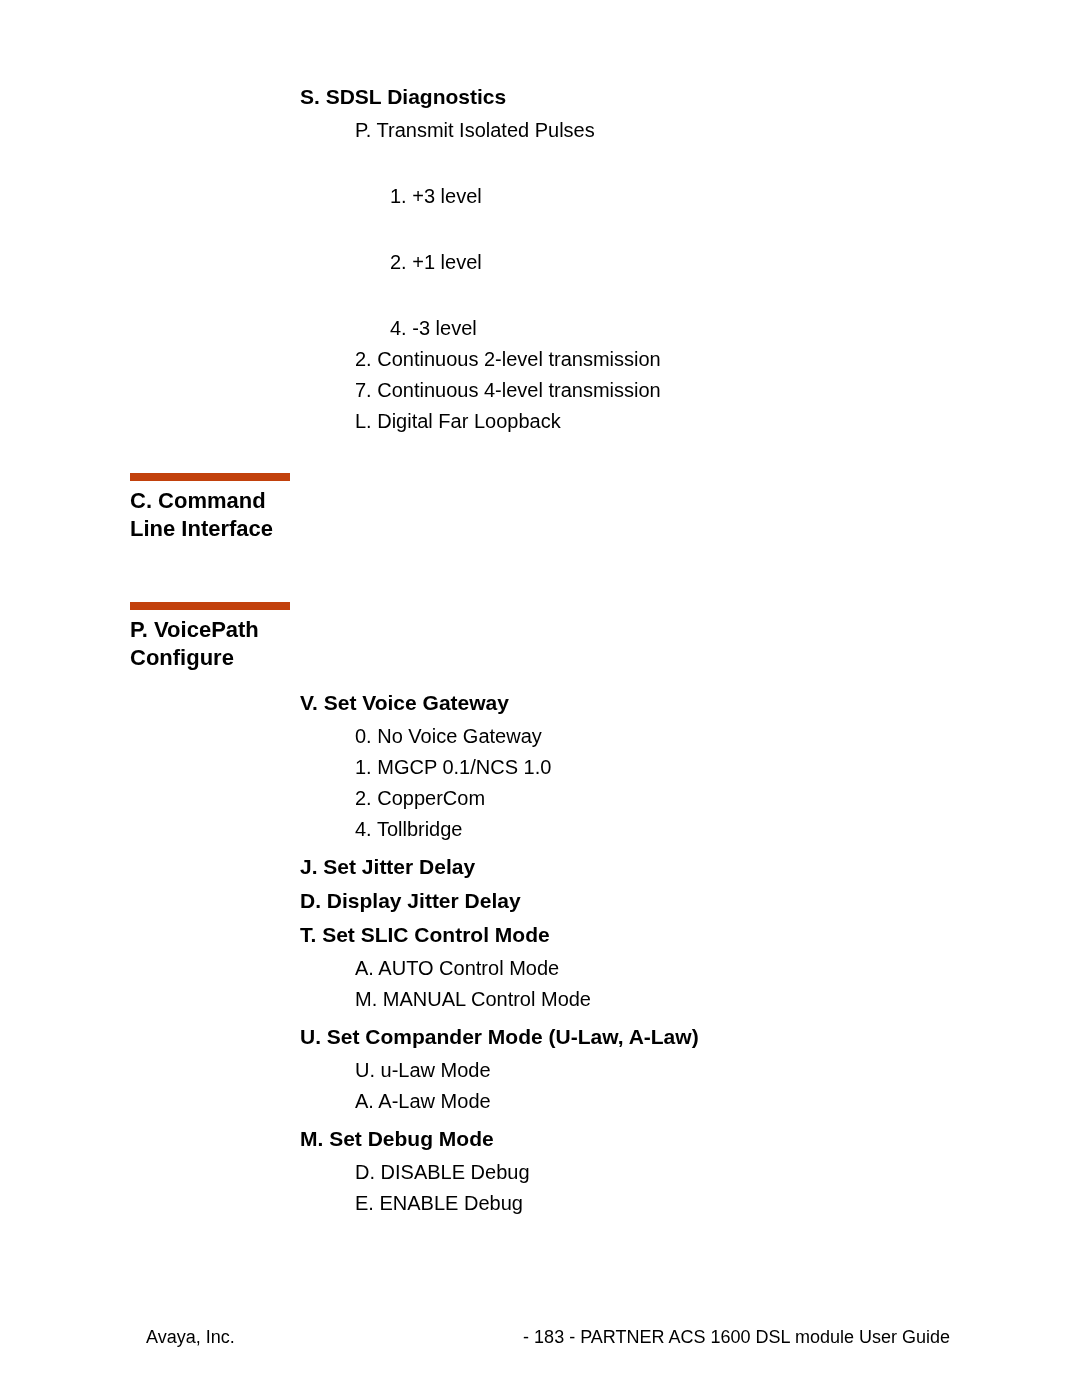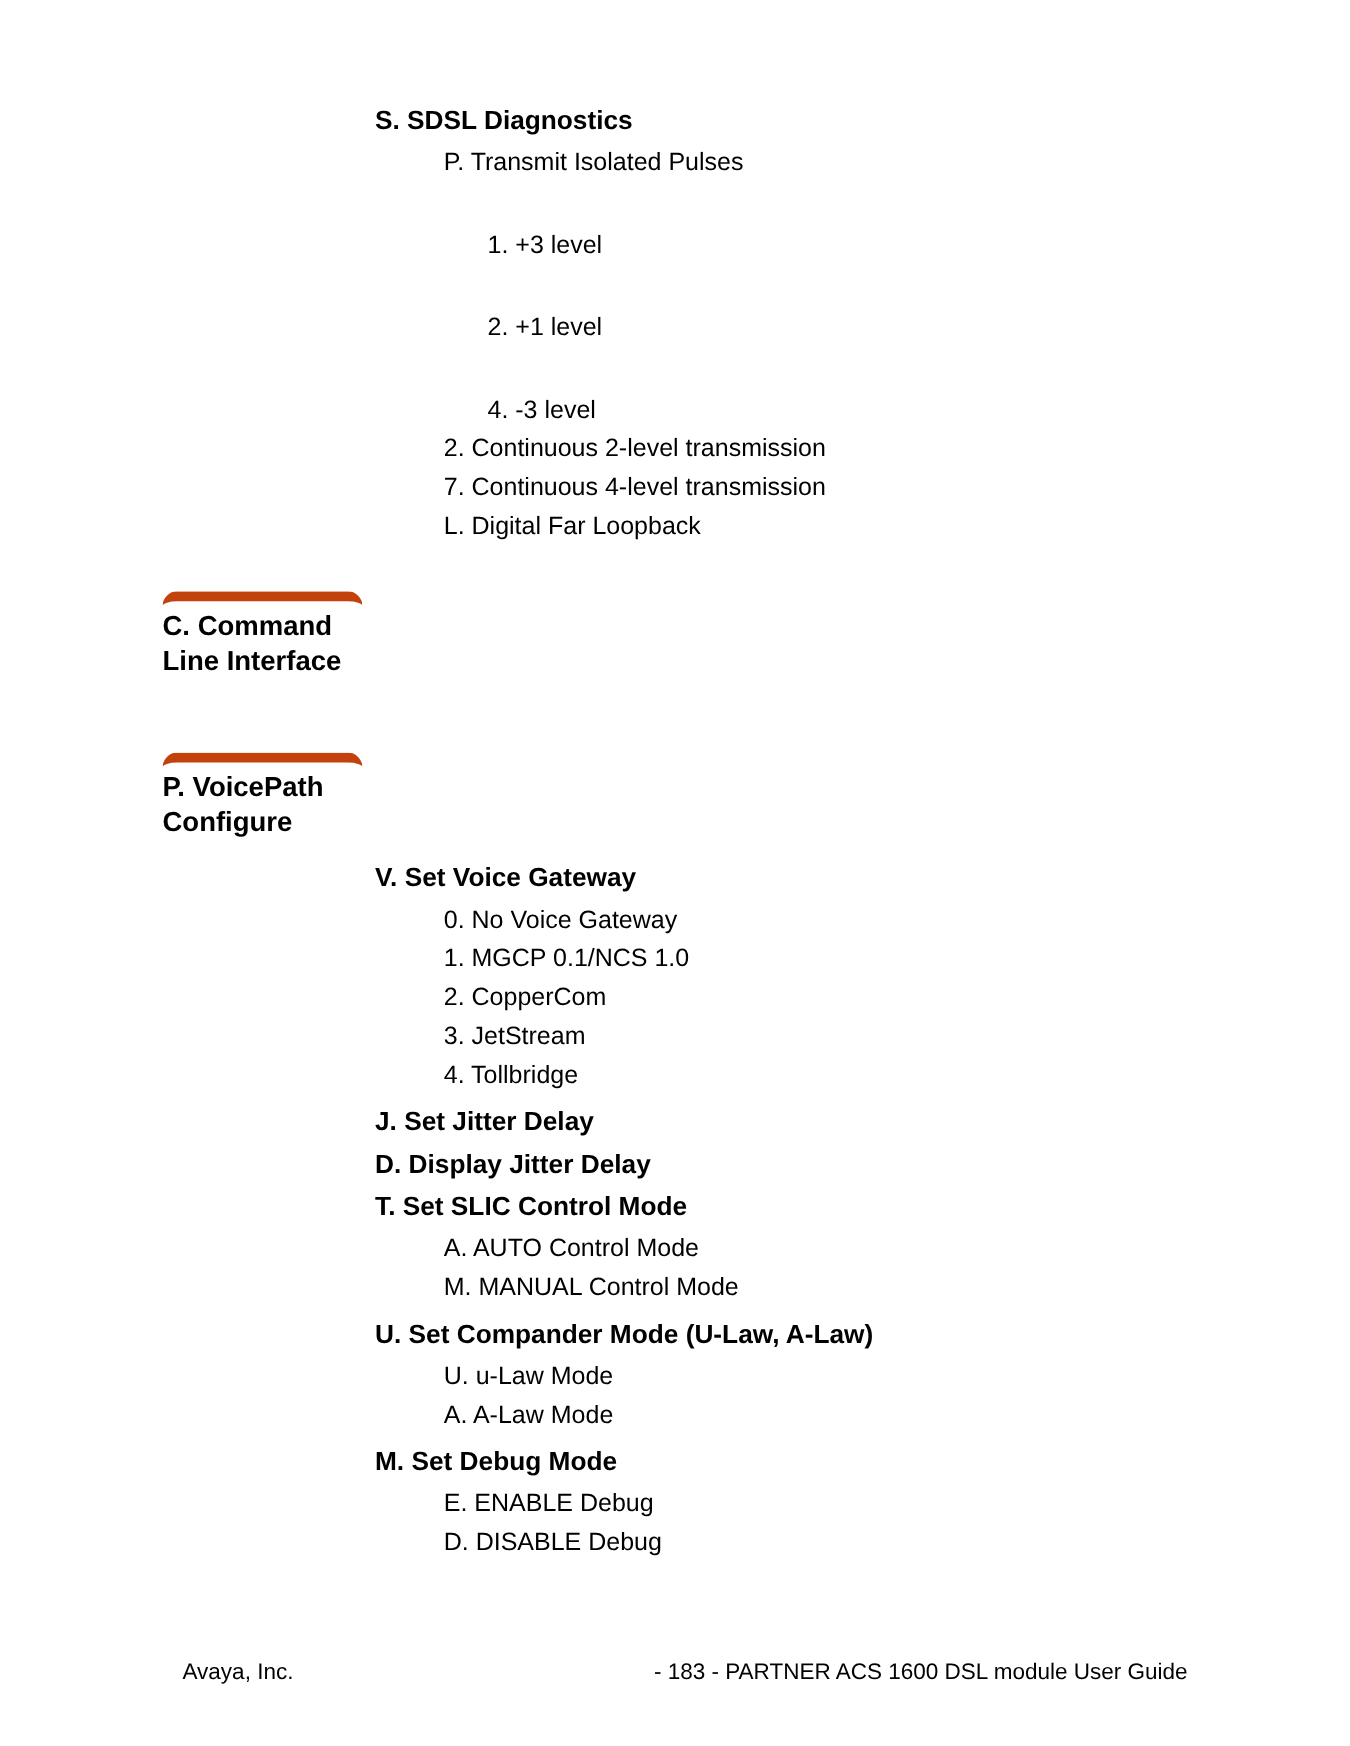--- a/index.html
+++ b/index.html
@@ -1,15 +1,15 @@
 <!DOCTYPE html>
 <html><head>
 <meta charset="utf-8">
 <style>
-  * { margin: 0; padding: 0; box-sizing: border-box; border-radius: 12px; }
+  * { margin: 0; padding: 0; box-sizing: border-box; }
   html, body { width: 1080px; height: 1397px; background: #fff; font-family: Arial, Helvetica, sans-serif; color: #000; }
   .page { position: relative; width: 1080px; height: 1397px; }
   .content { position: absolute; left: 130px; top: 85px; width: 820px; }
   .section-head-left {
     border-top: 8px solid #c2410c;
     padding-top: 6px;
     font-weight: bold;
     font-size: 22px;
     line-height: 1.25;
     width: 160px;
@@ -64,38 +64,37 @@
     <div class="section-head-left">C. Command Line Interface</div>
 
     <div style="height:40px"></div>
 
     <div class="section-head-left">P. VoicePath Configure</div>
 
     <div class="sub-head">V. Set Voice Gateway</div>
     <div class="item-l1">0. No Voice Gateway</div>
     <div class="item-l1">1. MGCP 0.1/NCS 1.0</div>
     <div class="item-l1">2. CopperCom</div>
-    <div class="item-l1">3. JetStream</div>
     <div class="item-l1">4. Tollbridge</div>
 
     <div class="sub-head">J. Set Jitter Delay</div>
 
     <div class="sub-head">D. Display Jitter Delay</div>
 
     <div class="sub-head">T. Set SLIC Control Mode</div>
     <div class="item-l1">A. AUTO Control Mode</div>
     <div class="item-l1">M. MANUAL Control Mode</div>
 
     <div class="sub-head">U. Set Compander Mode (U-Law, A-Law)</div>
     <div class="item-l1">U. u-Law Mode</div>
     <div class="item-l1">A. A-Law Mode</div>
 
     <div class="sub-head">M. Set Debug Mode</div>
+    <div class="item-l1">D. DISABLE Debug</div>
     <div class="item-l1">E. ENABLE Debug</div>
-    <div class="item-l1">D. DISABLE Debug</div>
 
   </div>
 
   <div class="footer">
     <span class="footer-left">Avaya, Inc.</span>
     <span class="footer-right">
       <span>- 183 -</span>
       <span>PARTNER ACS 1600 DSL module User Guide</span>
     </span>
   </div>

